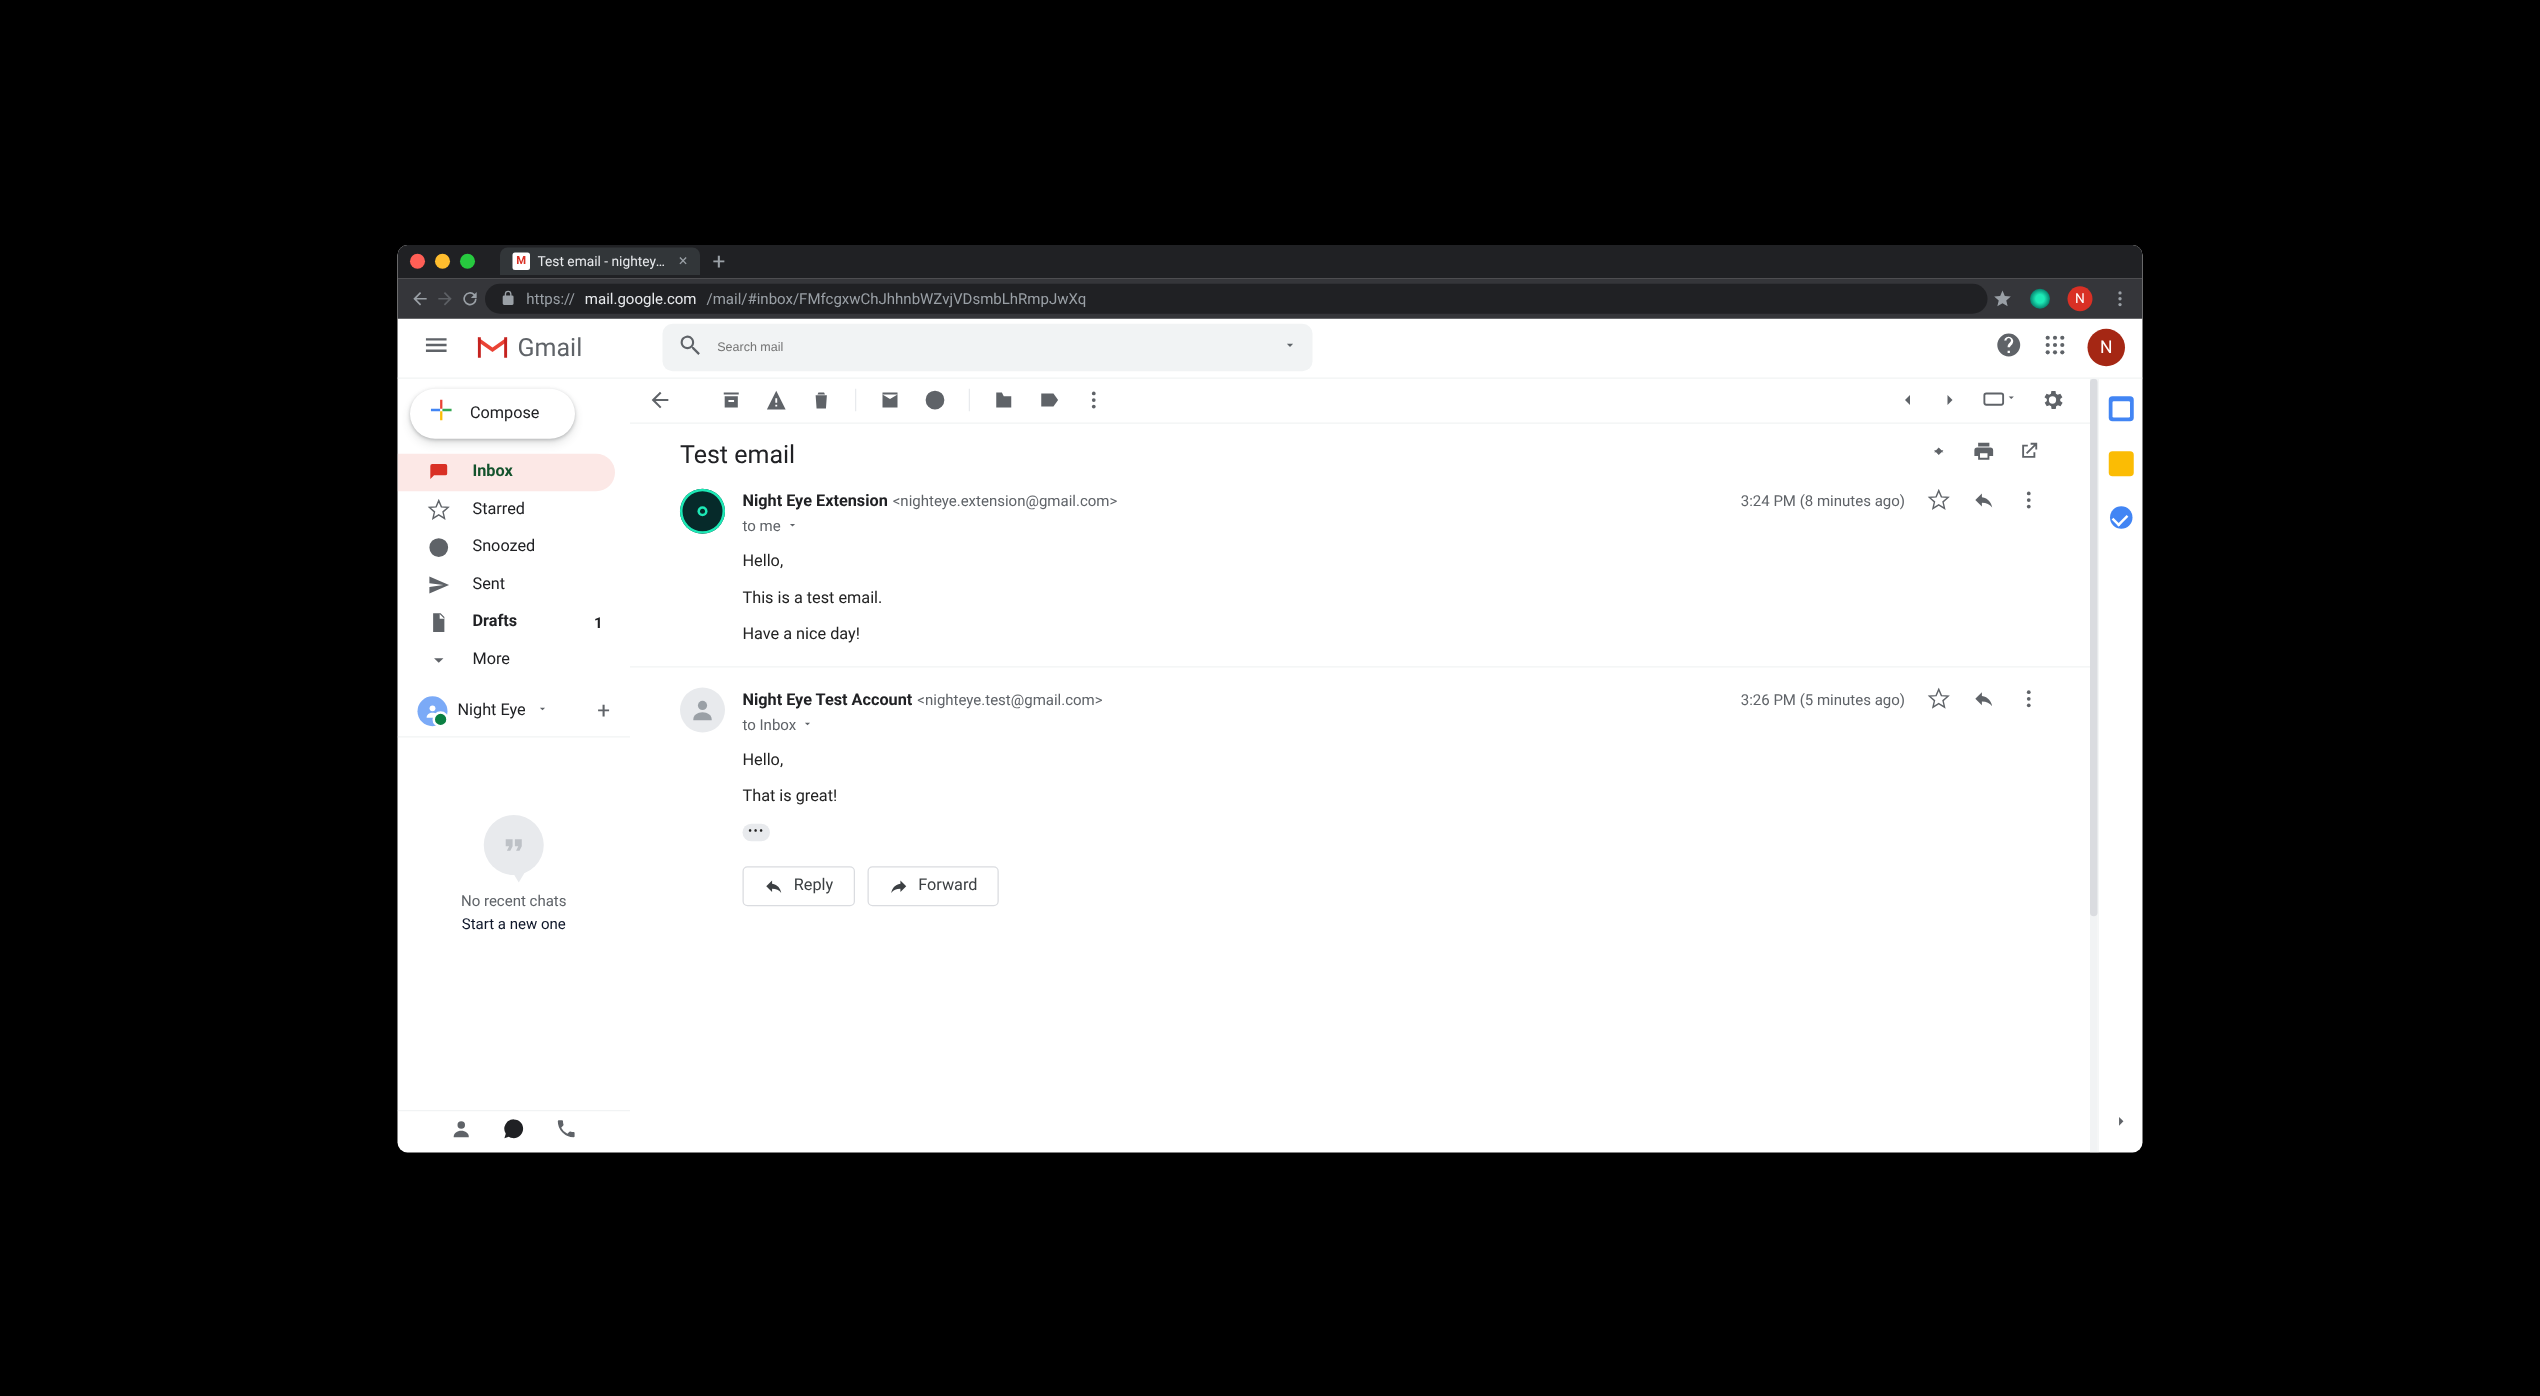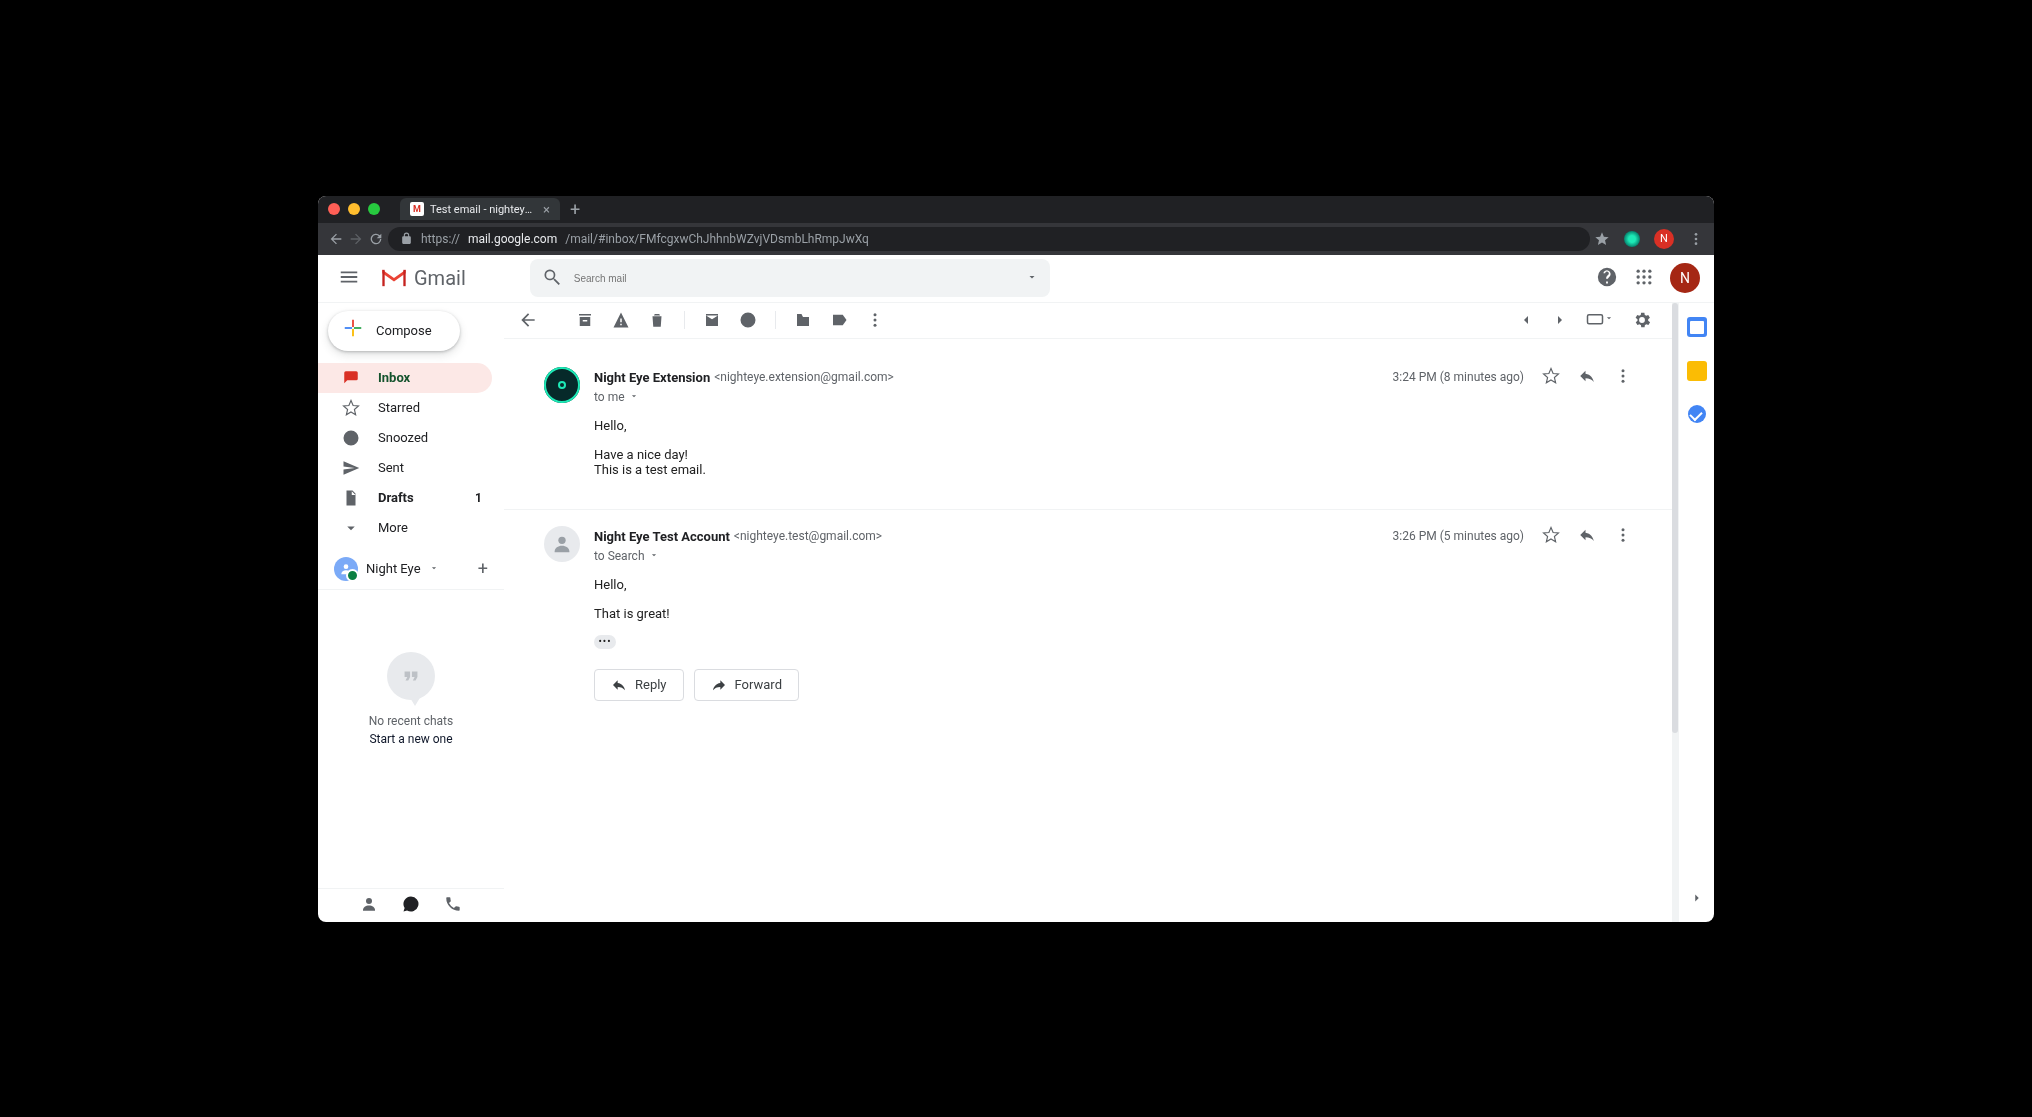--- a/index.html
+++ b/index.html
@@ -476,20 +476,35 @@
             </span>
           <span class="tbtn">
               <svg class="svgicon" width="20" height="20" viewBox="0 0 24 24">
                 <path d="M19.4 13a7.8 7.8 0 0 0 0-2l2.1-1.6-2-3.5-2.5 1a7.6 7.6 0 0 0-1.7-1l-.4-2.6h-4l-.4 2.6a7.6 7.6 0 0 0-1.7 1l-2.5-1-2 3.5L6.6 11a7.8 7.8 0 0 0 0 2l-2.1 1.6 2 3.5 2.5-1c.5.4 1.1.8 1.7 1l.4 2.6h4l.4-2.6c.6-.2 1.2-.6 1.7-1l2.5 1 2-3.5zM12 15.5A3.5 3.5 0 1 1 12 8.5a3.5 3.5 0 0 1 0 7z"></path>
               </svg>
             </span>
         </div>
       </div>
 
       <div class="thread">
+        <div class="subject-row">
+          <div class="subject">Test email</div>
+          <div class="subj-actions">
+            <span><svg class="svgicon" width="18" height="18" viewBox="0 0 24 24">
+                  <path d="M7 14l5-5 5 5zM7 10l5 5 5-5z" fill="none"></path>
+                  <path d="M12 8l-5 5h10zM12 16l5-5H7z"></path>
+                </svg></span>
+            <span><svg class="svgicon" width="18" height="18" viewBox="0 0 24 24">
+                  <path d="M19 8H5a3 3 0 0 0-3 3v6h4v4h12v-4h4v-6a3 3 0 0 0-3-3zM8 19v-5h8v5zM18 3H6v4h12z"></path>
+                </svg></span>
+            <span><svg class="svgicon" width="18" height="18" viewBox="0 0 24 24">
+                  <path d="M14 3h7v7h-2V6.4L10.4 15 9 13.6 17.6 5H14zM5 5h6v2H7v10h10v-4h2v6H5z"></path>
+                </svg></span>
+          </div>
+        </div>
 
         <div class="message">
           <div class="mavatar av-night">
             <svg width="16" height="16" viewBox="0 0 24 24">
                 <circle cx="12" cy="12" r="6" fill="#1de9b6"></circle>
                 <circle cx="12" cy="12" r="3" fill="#062a2a"></circle>
               </svg>
           </div>
           <div class="msg-content">
             <div class="msg-head">
@@ -511,22 +526,22 @@
               </div>
             </div>
             <div class="to-row">
               <span>to me</span>
               <span><svg class="svgicon" width="10" height="10" viewBox="0 0 24 24">
                     <path d="M7 10l5 5 5-5z"></path>
                   </svg></span>
             </div>
             <div class="msg-body">
               <p>Hello,</p>
+              <p>This is a test email.</p>
               <p style="margin-bottom:0">Have a nice day!</p>
-              <p>This is a test email.</p>
             </div>
           </div>
         </div>
 
         <div class="msg-divider"></div>
 
         <div class="message">
           <div class="mavatar av-def">
             <svg width="22" height="22" viewBox="0 0 24 24" fill="#9aa0a6">
                 <circle cx="12" cy="8" r="4"></circle>
@@ -546,21 +561,21 @@
                       <path d="M10 9V5l-7 7 7 7v-4.1c5 0 8.5 1.6 11 5.1-1-5-4-10-11-11z"></path>
                     </svg></span>
                 <span><svg class="svgicon" width="18" height="18" viewBox="0 0 24 24">
                       <circle cx="12" cy="5" r="2"></circle>
                       <circle cx="12" cy="12" r="2"></circle>
                       <circle cx="12" cy="19" r="2"></circle>
                     </svg></span>
               </div>
             </div>
             <div class="to-row">
-              <span>to Search</span>
+              <span>to Inbox</span>
               <span><svg class="svgicon" width="10" height="10" viewBox="0 0 24 24">
                     <path d="M7 10l5 5 5-5z"></path>
                   </svg></span>
             </div>
             <div class="msg-body">
               <p>Hello,</p>
               <p>That is great!</p>
               <span class="ellipsis-btn">•••</span>
             </div>
           </div>

